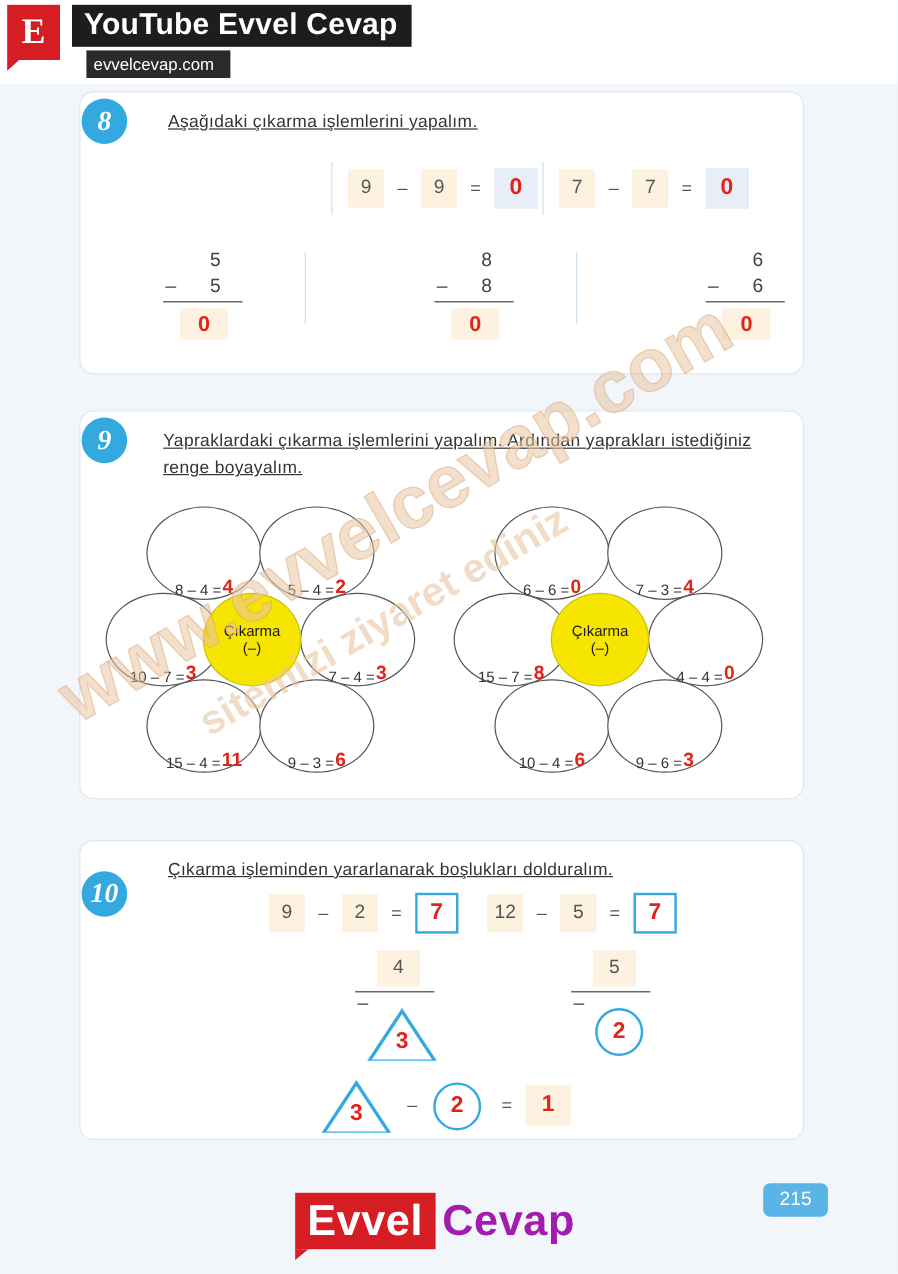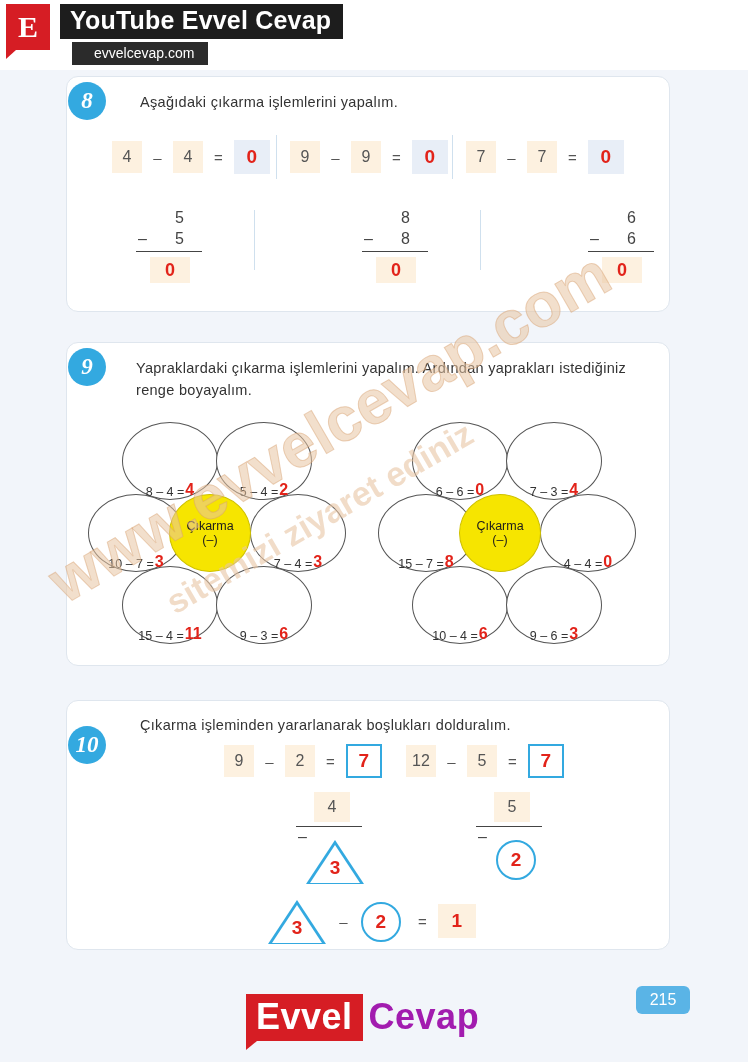--- a/index.html
+++ b/index.html
@@ -54,21 +54,21 @@
     font-weight: bold;
     padding: 2px 12px 4px 10px;
     letter-spacing: .2px;
   }
   .banner-sub {
     position: absolute;
     left: 72px; top: 42px;
     background: #2b2b2b;
     color: #fff;
     font-size: 14px;
-    padding: 3px 14px 4px 22px;
+    padding: 3px 14px 4px 6px;
   }
 
   
   .watermark {
     position: absolute;
     left: 40px; top: 320px;
     width: 680px; height: 420px;
     transform: rotate(-30deg);
     transform-origin: 50% 50%;
     pointer-events: none;
@@ -119,20 +119,21 @@
   #qnum8  { left: 68px; top: 82px; }
   #qnum9  { left: 68px; top: 348px; }
   #qnum10 { left: 68px; top: 706px; margin-top: 20px; }
 
   .qtext {
     position: absolute;
     font-size: 14.5px;
     color: #333;
     letter-spacing: .3px;
     line-height: 1.55;
+    text-decoration: underline;
   }
   #qtext8  { left: 140px; top: 91px;  width: 500px; }
   #qtext9  { left: 136px; top: 357px; width: 500px; }
   #qtext10 { left: 140px; top: 714px; width: 500px; }
 
   
   .tile {
     display: inline-flex;
     align-items: center; justify-content: center;
     width: 30px; height: 32px;
@@ -336,27 +337,20 @@
 
   <div class="card" id="card8"></div>
   <div class="qnum" id="qnum8">8</div>
   <div class="qtext" id="qtext8">Aşağıdaki çıkarma işlemlerini yapalım.</div>
 
   <div class="vdiv" id="vd1"></div>
   <div class="vdiv" id="vd2"></div>
   <div class="vdiv" id="vd3"></div>
   <div class="vdiv" id="vd4"></div>
 
-  <div class="row-eq" id="eq8a">
-    <span class="tile">4</span>
-    <span class="op">–</span>
-    <span class="tile">4</span>
-    <span class="op">=</span>
-    <span class="ans-box">0</span>
-  </div>
   <div class="row-eq" id="eq8b">
     <span class="tile">9</span>
     <span class="op">–</span>
     <span class="tile">9</span>
     <span class="op">=</span>
     <span class="ans-box">0</span>
   </div>
   <div class="row-eq" id="eq8c">
     <span class="tile">7</span>
     <span class="op">–</span>

